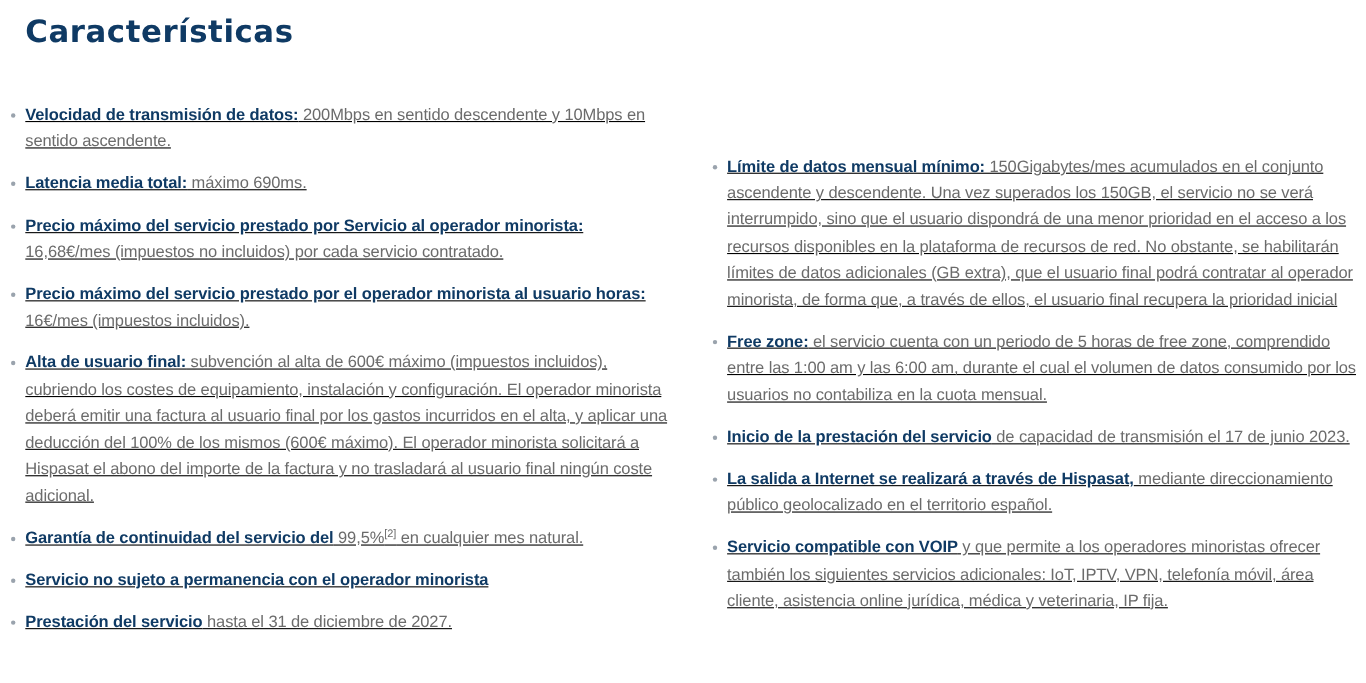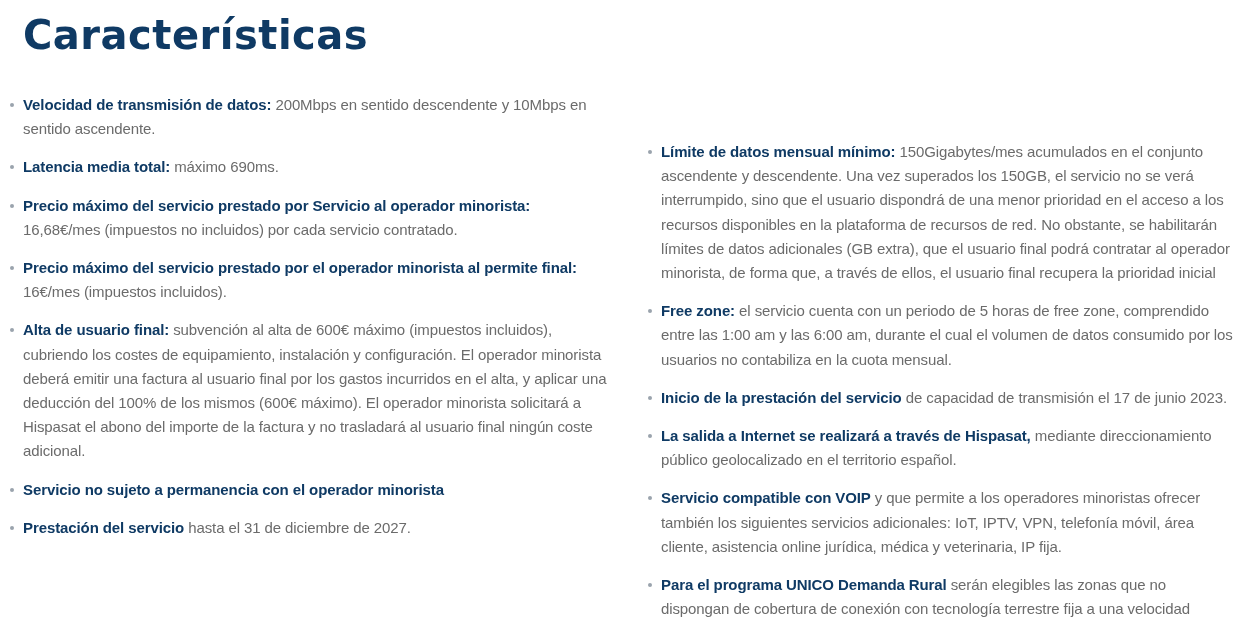--- a/index.html
+++ b/index.html
@@ -14,30 +14,31 @@
     position: relative;
     font-family: "Liberation Sans", sans-serif;
   }
   .title {
     position: absolute;
     left: 23px;
     top: 12px;
     margin: 0;
     font-family: "DejaVu Sans", sans-serif;
     font-weight: bold;
-    font-size: 40px;
+    font-size: 28px;
     letter-spacing: 0.5px;
     color: #0f3a64;
   }
   .col {
     position: absolute;
     top: 93px;
     margin: 0;
     padding: 0;
     list-style: none;
+    text-decoration: underline;
   }
   .col.left { left: 10px; width: 600px; }
   .col.right { left: 648px; width: 590px; margin-top: 47px; }
   .item {
     position: relative;
     padding-left: 13px;
     margin-bottom: 14px;
     font-size: 15px;
     line-height: 24.2px;
     color: #6b6b6b;
@@ -71,24 +72,27 @@
   <li class="item">
     <span class="bullet"></span><span class="lead">Velocidad de transmisión de datos:</span><span> 200Mbps en sentido descendente y 10Mbps en sentido ascendente.</span>
   </li>
   <li class="item">
     <span class="bullet"></span><span class="lead">Latencia media total:</span><span> máximo 690ms.</span>
   </li>
   <li class="item">
     <span class="bullet"></span><span class="lead">Precio máximo del servicio prestado por Servicio al operador minorista:</span><span> 16,68€/mes (impuestos no incluidos) por cada servicio contratado.</span>
   </li>
   <li class="item">
-    <span class="bullet"></span><span class="lead">Precio máximo del servicio prestado por el operador minorista al permite final:</span><span> 16€/mes (impuestos incluidos).</span>
+    <span class="bullet"></span><span class="lead">Precio máximo del servicio prestado por el operador minorista al usuario horas:</span><span> 16€/mes (impuestos incluidos).</span>
   </li>
   <li class="item">
     <span class="bullet"></span><span class="lead">Alta de usuario final:</span><span> subvención al alta de 600€ máximo (impuestos incluidos), cubriendo los costes de equipamiento, instalación y configuración. El operador minorista deberá emitir una factura al usuario final por los gastos incurridos en el alta, y aplicar una deducción del 100% de los mismos (600€ máximo). El operador minorista solicitará a Hispasat el abono del importe de la factura y no trasladará al usuario final ningún coste adicional.</span>
+  </li>
+  <li class="item">
+    <span class="bullet"></span><span class="lead">Garantía de continuidad del servicio del</span><span> 99,5%</span><sup>[2]</sup><span> en cualquier mes natural.</span>
   </li>
   <li class="item">
     <span class="bullet"></span><span class="lead">Servicio no sujeto a permanencia con el operador minorista</span><span></span>
   </li>
   <li class="item">
     <span class="bullet"></span><span class="lead">Prestación del servicio</span><span> hasta el 31 de diciembre de 2027.</span>
   </li>
 </ul>
 
 <ul class="col right">
@@ -100,16 +104,13 @@
   </li>
   <li class="item">
     <span class="bullet"></span><span class="lead">Inicio de la prestación del servicio</span><span> de capacidad de transmisión el 17 de junio 2023.</span>
   </li>
   <li class="item">
     <span class="bullet"></span><span class="lead">La salida a Internet se realizará a través de Hispasat,</span><span> mediante direccionamiento público geolocalizado en el territorio español.</span>
   </li>
   <li class="item">
     <span class="bullet"></span><span class="lead">Servicio compatible con VOIP</span><span> y que permite a los operadores minoristas ofrecer también los siguientes servicios adicionales: IoT, IPTV, VPN, telefonía móvil, área cliente, asistencia online jurídica, médica y veterinaria, IP fija.</span>
   </li>
-  <li class="item">
-    <span class="bullet"></span><span class="lead">Para el programa UNICO Demanda Rural</span><span> serán elegibles las zonas que no dispongan de cobertura de conexión con tecnología terrestre fija a una velocidad</span>
-  </li>
 </ul>
 
 </body></html>

